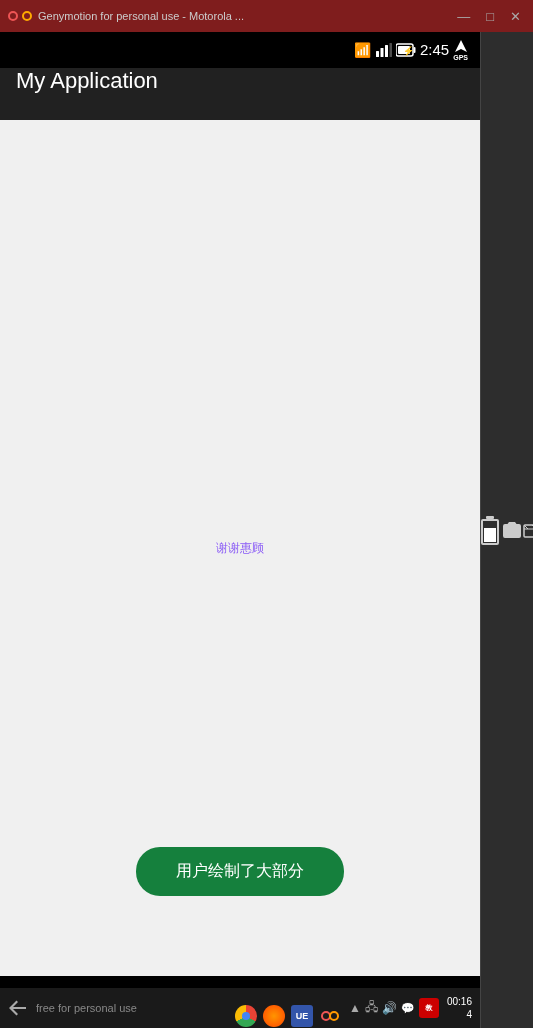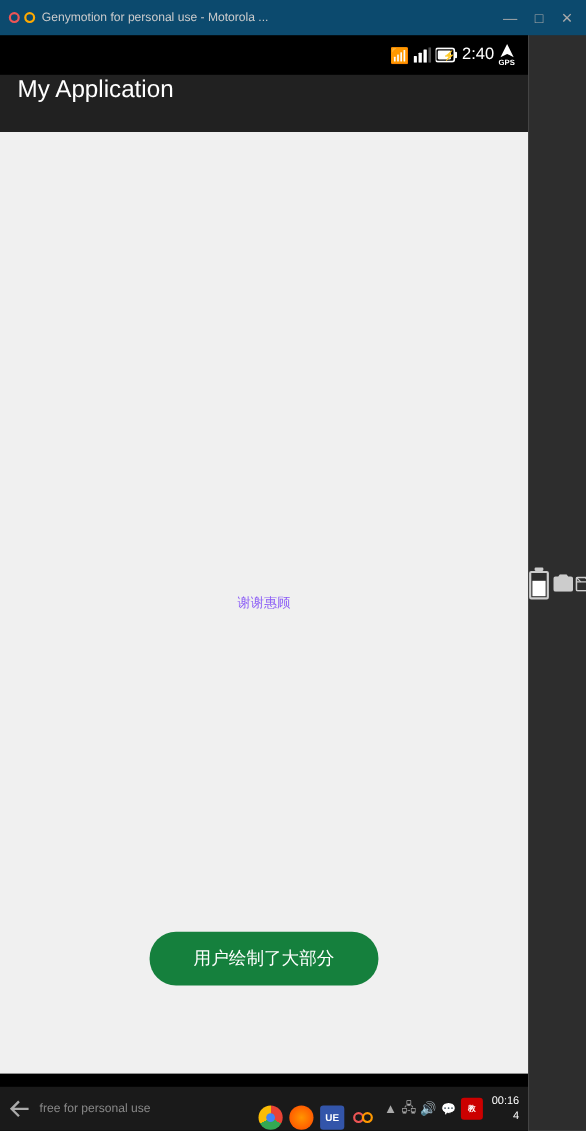--- a/index.html
+++ b/index.html
@@ -9,21 +9,21 @@
       background: #2a2a2a;
       font-family: 'Segoe UI', Arial, sans-serif;
       overflow: hidden;
       position: relative;
     }
 
     
     .title-bar {
       width: 100%;
       height: 32px;
-      background: #0c4a6e;
+      background: #7f1d1d;
       display: flex;
       align-items: center;
       justify-content: space-between;
       padding: 0 8px;
       position: absolute;
       top: 0;
       left: 0;
       z-index: 10;
     }
     .title-bar-left {
@@ -322,21 +322,21 @@
           <rect x="9" y="2" width="3" height="12" rx="0.5"></rect>
           <rect x="13.5" y="0" width="2.5" height="14" rx="0.5" fill="rgba(255,255,255,0.3)"></rect>
         </svg>
 
         <svg width="20" height="14" viewBox="0 0 20 14" fill="none">
           <rect x="0" y="1" width="17" height="12" rx="2" stroke="white" stroke-width="1.5" fill="none"></rect>
           <rect x="17.5" y="4" width="2" height="6" rx="1" fill="white"></rect>
           <rect x="2" y="3" width="12" height="8" rx="1" fill="white"></rect>
           <text x="7" y="11" font-size="9" fill="#000" font-weight="bold">⚡</text>
         </svg>
-        <span class="time-text">2:40</span>
+        <span class="time-text">2:45</span>
 
         <div style="text-align:center; color:#fff; font-size:8px; font-weight:bold; line-height:1.1;">
           <svg width="14" height="14" viewBox="0 0 14 14" fill="white">
             <polygon points="7,1 13,13 7,10 1,13"></polygon>
           </svg>
           <div style="font-size:7px; margin-top:-2px;">GPS</div>
         </div>
       </div>
     </div>
 

